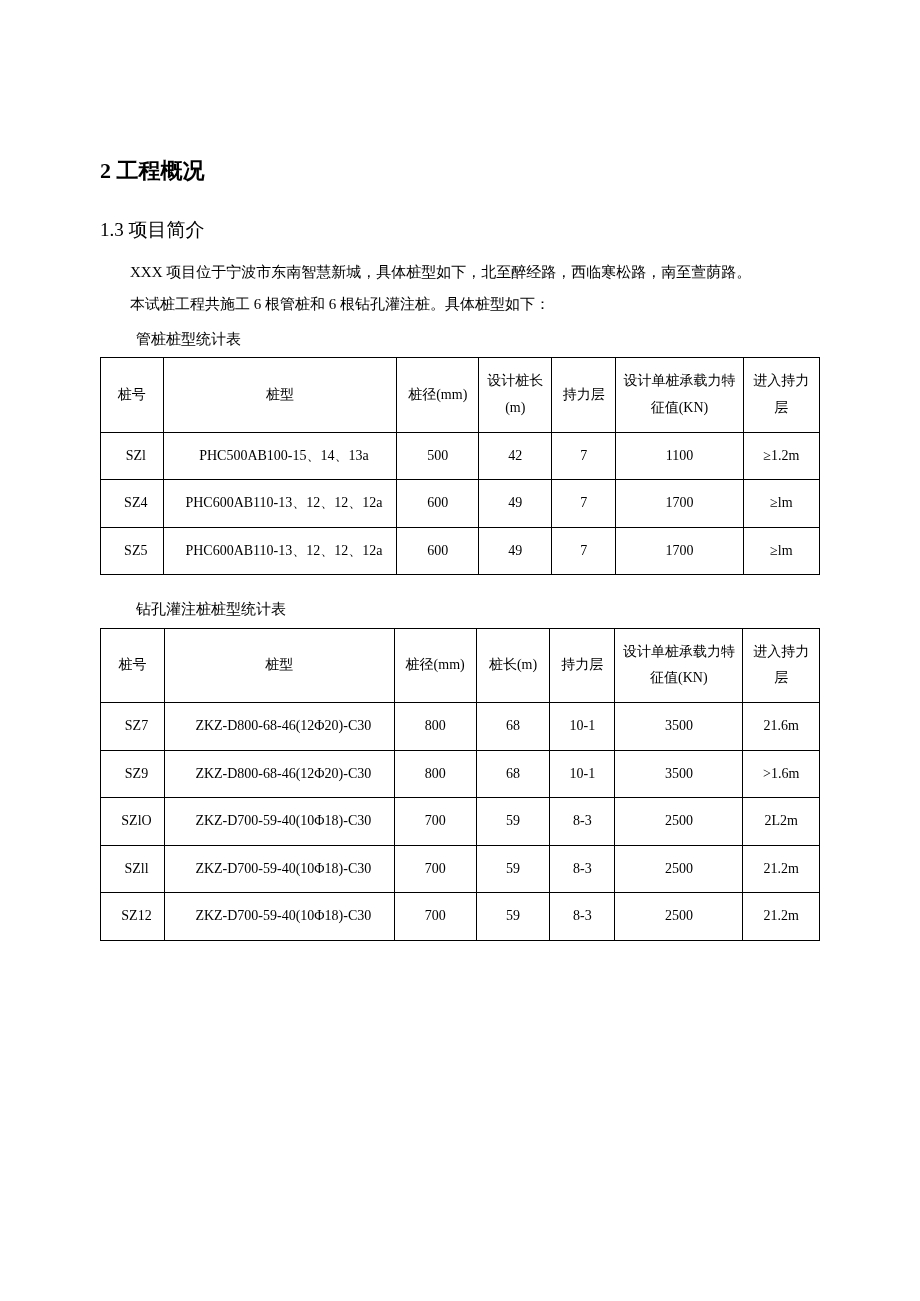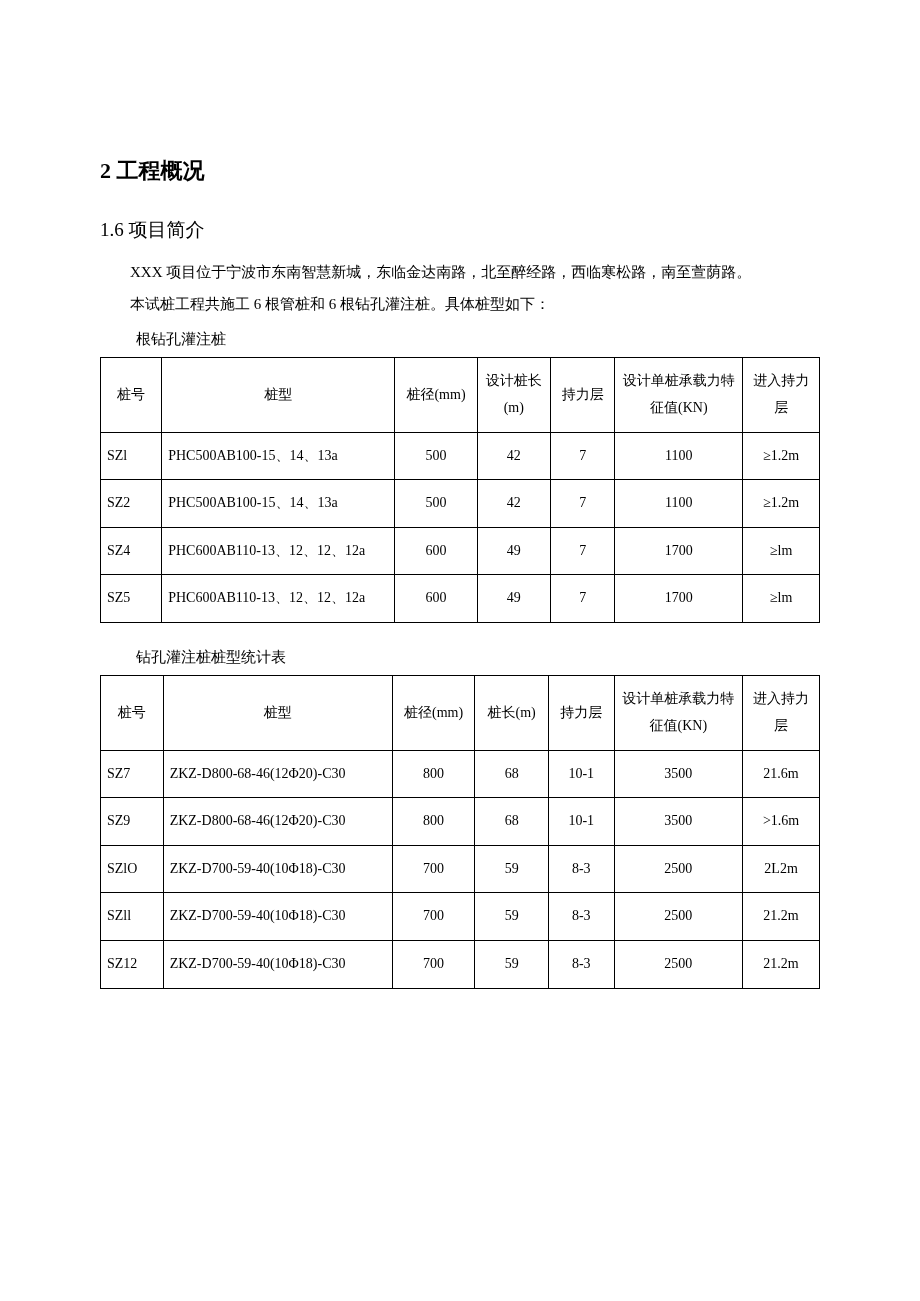--- a/index.html
+++ b/index.html
@@ -39,64 +39,55 @@
   }
   th, td {
     border: 1px solid #000;
     padding: 10px 6px;
     text-align: center;
     vertical-align: middle;
     font-weight: normal;
     line-height: 1.9;
   }
   td.left {
-    text-align: left;
-    padding-left: 6px;
+    text-align: center;
+    padding-left: 14px;
   }
   .col-id   { width: 54px; }
   .col-type { width: 250px; }
   .col-dia  { width: 78px; }
   .col-len  { width: 70px; }
   .col-bear { width: 60px; }
   .col-cap  { width: 135px; text-align: center; }
   .col-ent  { width: 70px; }
 </style>
 </head>
 <body>
 
 <h1>2 工程概况</h1>
-<h2>1.6 项目简介</h2>
-<p class="para">XXX 项目位于宁波市东南智慧新城，东临金达南路，北至醉经路，西临寒松路，南至萱荫路。</p>
+<h2>1.3 项目简介</h2>
+<p class="para">XXX 项目位于宁波市东南智慧新城，具体桩型如下，北至醉经路，西临寒松路，南至萱荫路。</p>
 <p class="para">本试桩工程共施工 6 根管桩和 6 根钻孔灌注桩。具体桩型如下：</p>
 
-<p class="caption">根钻孔灌注桩</p>
+<p class="caption">管桩桩型统计表</p>
 <table>
   <thead>
     <tr>
       <th class="col-id">桩号</th>
       <th class="col-type">桩型</th>
       <th class="col-dia">桩径(mm)</th>
       <th class="col-len">设计桩长(m)</th>
       <th class="col-bear">持力层</th>
       <th class="col-cap">设计单桩承载力特征值(KN)</th>
       <th class="col-ent">进入持力层</th>
     </tr>
   </thead>
   <tbody id="t1-body">
       <tr>
         <td class="left">SZl</td>
-        <td class="left">PHC500AB100-15、14、13a</td>
-        <td>500</td>
-        <td>42</td>
-        <td>7</td>
-        <td>1100</td>
-        <td>≥1.2m</td>
-      </tr>
-      <tr>
-        <td class="left">SZ2</td>
         <td class="left">PHC500AB100-15、14、13a</td>
         <td>500</td>
         <td>42</td>
         <td>7</td>
         <td>1100</td>
         <td>≥1.2m</td>
       </tr>
       <tr>
         <td class="left">SZ4</td>
         <td class="left">PHC600AB110-13、12、12、12a</td>

